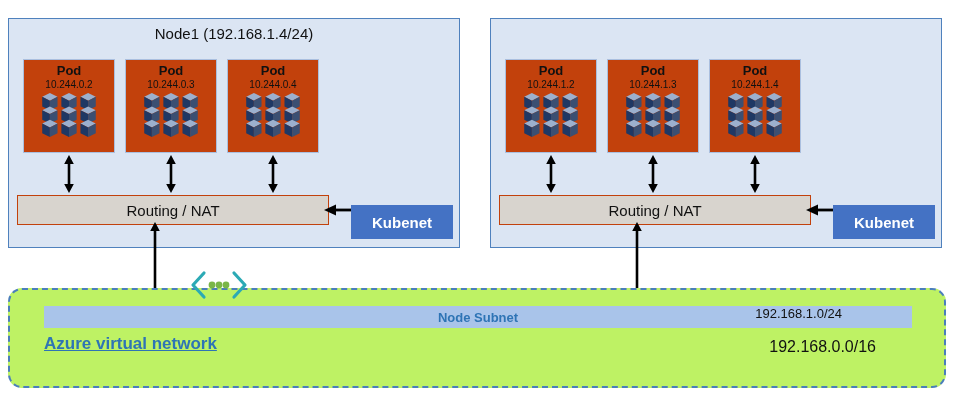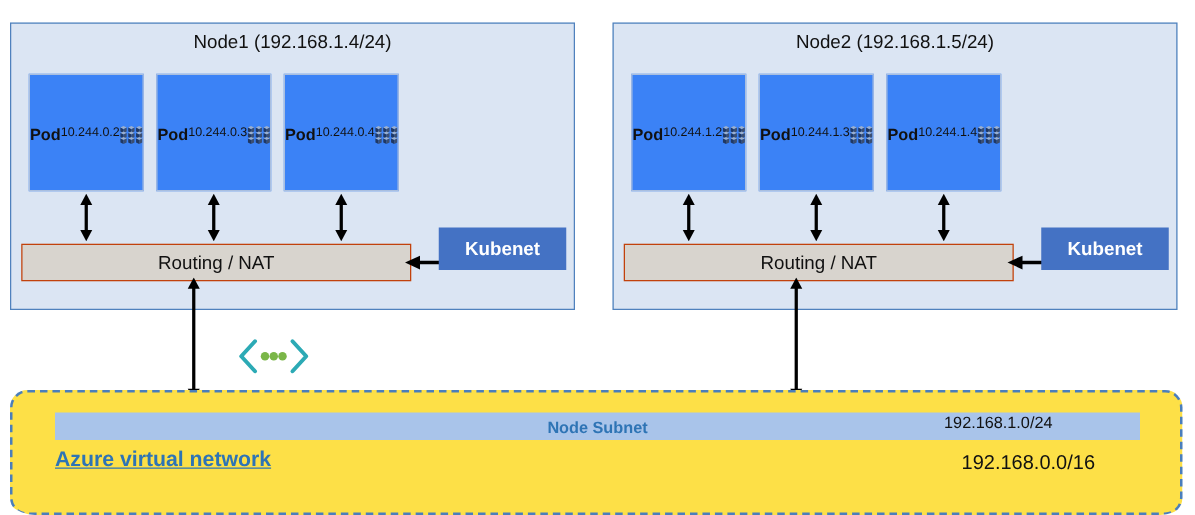--- a/index.html
+++ b/index.html
@@ -8,21 +8,20 @@
     background: #ffffff;
     font-family: "Liberation Sans", sans-serif;
     color: #111;
   }
   .canvas {
     position: relative;
     width: 956px;
     height: 412px;
     background: #ffffff;
     overflow: hidden;
-    border-radius: 28px;
   }
 
   
   .node {
     position: absolute;
     top: 18px;
     width: 452px;
     height: 230px;
     background: #dbe5f3;
     border: 1.5px solid #4f81bd;
@@ -36,24 +35,24 @@
     font-size: 15px;
     color: #111;
   }
 
   
   .pod {
     position: absolute;
     top: 40px;
     width: 92px;
     height: 94px;
-    background: #3b82f6;
+    background: #c2410c;
     border: 1px solid #aabfdf;
     display: flex;
-    flex-direction: row;
+    flex-direction: column;
     align-items: center;
     padding-top: 4px;
   }
   .pod-1 { left: 14px; }
   .pod-2 { left: 116px; }
   .pod-3 { left: 218px; }
   .pod-label { font-size: 13px; font-weight: bold; line-height: 1.15; }
   .pod-ip { font-size: 10px; margin-bottom: 3px; }
 
   .pod-arrow { position: absolute; top: 136px; }
@@ -73,21 +72,21 @@
     display: flex;
     align-items: center;
     justify-content: center;
     font-size: 15px;
   }
 
   
   .kubenet {
     position: absolute;
     left: 342px;
-    top: 163px;
+    top: 186px;
     width: 102px;
     height: 34px;
     background: #4472c4;
     color: #ffffff;
     display: flex;
     align-items: center;
     justify-content: center;
     font-size: 15px;
     font-weight: 600;
   }
@@ -95,24 +94,24 @@
 
   
   .long-arrow { position: absolute; top: 222px; }
   .long-arrow-1 { left: 148px; }
   .long-arrow-2 { left: 630px; }
 
   
   .vnet {
     position: absolute;
     left: 8px;
-    top: 312px;
+    top: 288px;
     width: 938px;
     height: 100px;
-    background: #fde047;
+    background: #bef264;
     border: 2px dashed #4a7ebb;
     border-radius: 14px;
   }
   .subnet-bar {
     position: absolute;
     left: 34px;
     top: 16px;
     width: 868px;
     height: 22px;
     background: #a9c4ea;
@@ -239,21 +238,20 @@
 
     <svg class="kubenet-arrow" width="30" height="16" viewBox="0 0 30 16">
       <line x1="12" y1="8" x2="30" y2="8" stroke="#000" stroke-width="2.8"></line>
       <polygon points="1,8 13,2.5 13,13.5" fill="#000"></polygon>
     </svg>
 
     <div class="kubenet">Kubenet</div>
   </div>
 
   <div class="node node-2">
-    <div class="node-title">Node2 (192.168.1.5/24)</div>
 
     <div class="pod pod-1">
       <span class="pod-label">Pod</span>
       <span class="pod-ip">10.244.1.2</span>
       <svg width="56" height="44" viewBox="0 0 58 46">
         <use href="#cube" x="1" y="0"></use>
           <use href="#cube" x="21" y="0"></use>
           <use href="#cube" x="41" y="0"></use>
         <use href="#cube" x="1" y="14"></use>
           <use href="#cube" x="21" y="14"></use>

